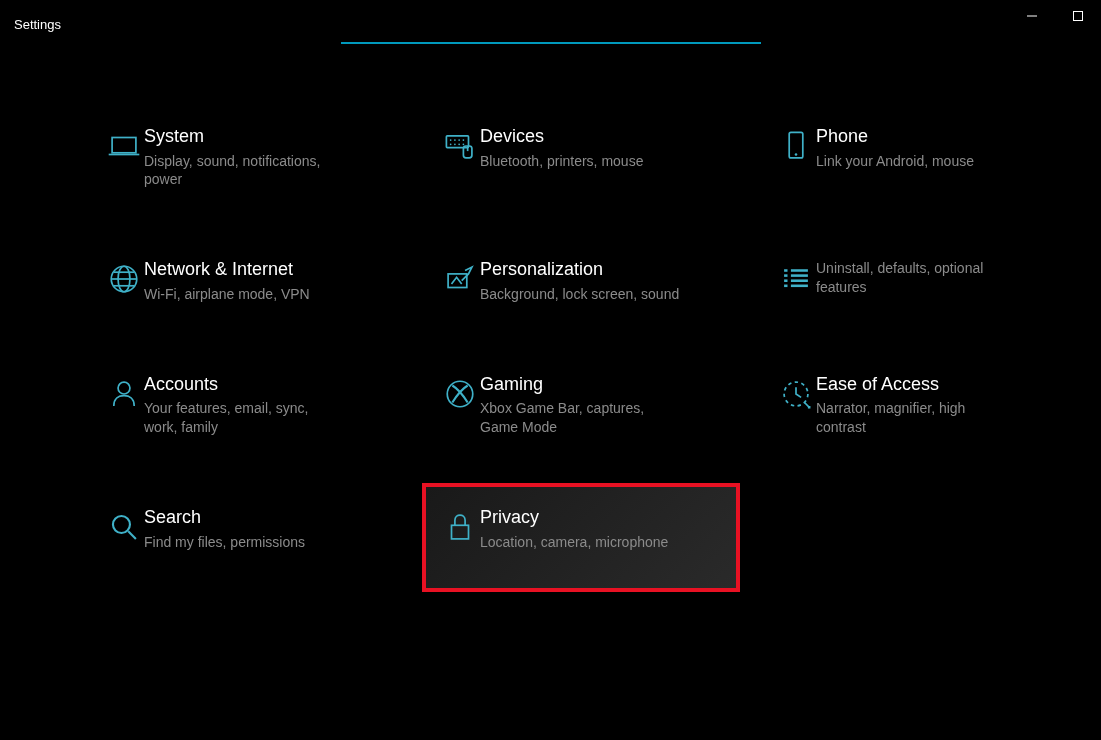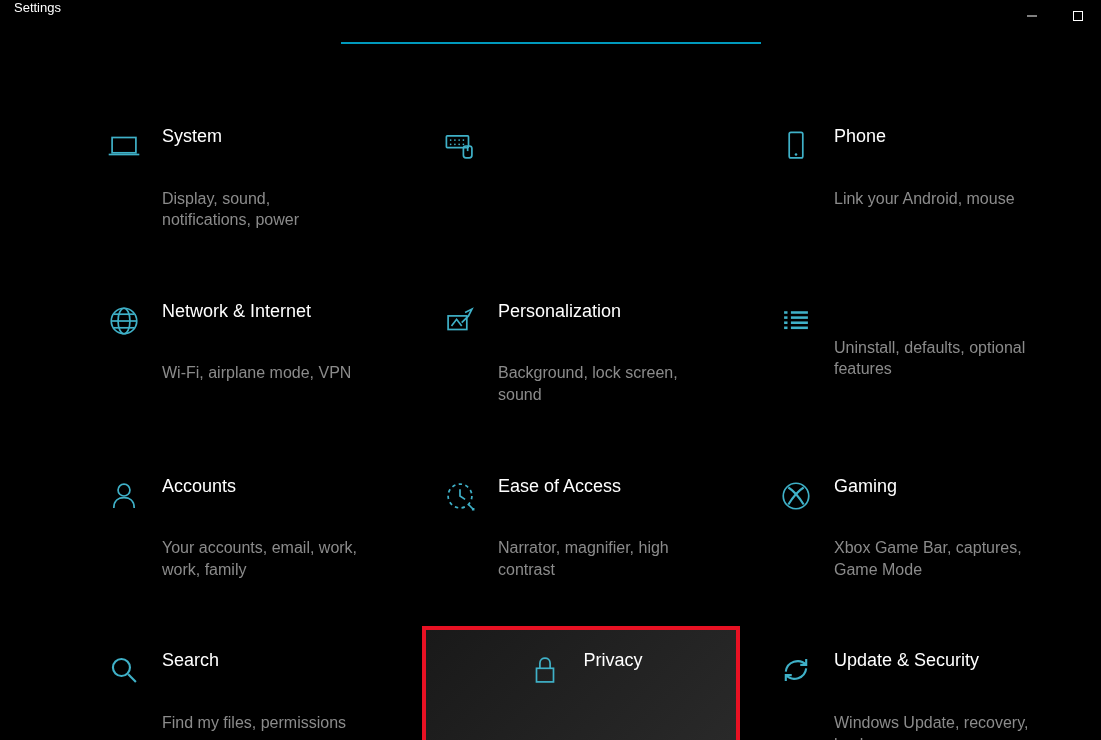--- a/index.html
+++ b/index.html
@@ -1,31 +1,31 @@
 <!DOCTYPE html>
 <html><head>
 <meta charset="utf-8">
 <style>
   * { box-sizing: border-box; margin: 0; padding: 0; }
   html, body { width: 1101px; height: 740px; background: #000; color: #fff; font-family: "Segoe UI", Arial, sans-serif; overflow: hidden; }
-  .titlebar { height: 32px; display: flex; align-items: flex-start; justify-content: space-between; padding: 0 0 0 14px; }
+  .titlebar { height: 32px; display: flex; align-items: flex-end; justify-content: space-between; padding: 0 0 0 14px; }
   .titlebar-title { font-size: 13px; color: #fff; font-weight: 400; }
   .win-controls { display: flex; height: 100%; }
   .win-btn { width: 46px; height: 32px; display: flex; align-items: center; justify-content: center; color: #fff; }
   .win-btn svg { display: block; }
   .loading-bar { height: 2px; width: 420px; background: #0099bc; margin: 10px auto 0 auto; }
   .grid-wrap { padding: 76px 100px 0 100px; }
   .grid { display: grid; grid-template-columns: repeat(3, 300px); column-gap: 36px; row-gap: 58px; }
-  .tile { display: flex; align-items: flex-start; gap: 18px; padding: 6px 8px 6px 4px; cursor: pointer; position: relative; }
-  .tile.highlight { background: linear-gradient(135deg, #191919 0%, #2a2a2a 100%); outline: 4px solid #e81123; outline-offset: 0; padding: 20px 8px 36px 14px; margin-top: -14px; margin-left: -10px; justify-content: center; }
+  .tile { display: flex; align-items: flex-start; padding: 6px 8px 6px 4px; cursor: pointer; position: relative; }
+  .tile.highlight { background: linear-gradient(135deg, #191919 0%, #2a2a2a 100%); outline: 4px solid #e81123; outline-offset: 0; padding: 20px 8px 36px 14px; margin-top: -14px; margin-left: -10px; }
   .tile .ico { width: 40px; height: 40px; flex: 0 0 40px; color: #3fb1c8; display: flex; align-items: center; justify-content: center; }
   .tile .ico svg { width: 34px; height: 34px; }
   .tile-text { display: flex; flex-direction: column; gap: 4px; padding-top: 0; }
   .tile-title { font-size: 18px; font-weight: 400; color: #fff; line-height: 1.2; }
-  .tile-desc { font-size: 16px; color: #8b8b8b; line-height: 1.35; max-width: 200px; margin-top: 36px; }
+  .tile-desc { font-size: 14px; color: #8b8b8b; line-height: 1.35; max-width: 200px; }
 </style>
 </head>
 <body>
 
 <svg width="0" height="0" style="position:absolute">
   <defs>
     <g id="laptop-icon">
         <rect x="6" y="10" width="28" height="18" fill="none" stroke="currentColor" stroke-width="2"></rect>
         <line x1="2" y1="30" x2="38" y2="30" stroke="currentColor" stroke-width="2"></line>
       </g>
@@ -136,20 +136,24 @@
           <div class="tile-title">System</div>
           <div class="tile-desc">Display, sound, notifications, power</div>
         </div>
       </div>
       <div class="tile">
         <div class="ico">
           <svg viewBox="0 0 40 40">
             <use href="#keyboard-icon"></use>
           </svg>
         </div>
+        <div class="tile-text">
+          <div class="tile-title">Devices</div>
+          <div class="tile-desc">Bluetooth, printers, mouse</div>
+        </div>
       </div>
       <div class="tile">
         <div class="ico">
           <svg viewBox="0 0 40 40">
             <use href="#phone-icon"></use>
           </svg>
         </div>
         <div class="tile-text">
           <div class="tile-title">Phone</div>
           <div class="tile-desc">Link your Android, mouse</div>
@@ -188,71 +192,61 @@
         </div>
       </div>
       <div class="tile">
         <div class="ico">
           <svg viewBox="0 0 40 40">
             <use href="#person-icon"></use>
           </svg>
         </div>
         <div class="tile-text">
           <div class="tile-title">Accounts</div>
-          <div class="tile-desc">Your accounts, email, work, work, family</div>
+          <div class="tile-desc">Your features, email, sync, work, family</div>
+        </div>
+      </div>
+      <div class="tile">
+        <div class="ico">
+          <svg viewBox="0 0 40 40">
+            <use href="#xbox-icon"></use>
+          </svg>
+        </div>
+        <div class="tile-text">
+          <div class="tile-title">Gaming</div>
+          <div class="tile-desc">Xbox Game Bar, captures, Game Mode</div>
         </div>
       </div>
       <div class="tile">
         <div class="ico">
           <svg viewBox="0 0 40 40">
             <use href="#ease-icon"></use>
           </svg>
         </div>
         <div class="tile-text">
           <div class="tile-title">Ease of Access</div>
           <div class="tile-desc">Narrator, magnifier, high contrast</div>
         </div>
       </div>
       <div class="tile">
         <div class="ico">
           <svg viewBox="0 0 40 40">
-            <use href="#xbox-icon"></use>
-          </svg>
-        </div>
-        <div class="tile-text">
-          <div class="tile-title">Gaming</div>
-          <div class="tile-desc">Xbox Game Bar, captures, Game Mode</div>
-        </div>
-      </div>
-      <div class="tile">
-        <div class="ico">
-          <svg viewBox="0 0 40 40">
             <use href="#search-icon"></use>
           </svg>
         </div>
         <div class="tile-text">
           <div class="tile-title">Search</div>
           <div class="tile-desc">Find my files, permissions</div>
         </div>
       </div>
       <div class="tile highlight">
         <div class="ico">
           <svg viewBox="0 0 40 40">
             <use href="#lock-icon"></use>
           </svg>
         </div>
         <div class="tile-text">
           <div class="tile-title">Privacy</div>
-        </div>
-      </div>
-      <div class="tile">
-        <div class="ico">
-          <svg viewBox="0 0 40 40">
-            <use href="#update-icon"></use>
-          </svg>
-        </div>
-        <div class="tile-text">
-          <div class="tile-title">Update &amp; Security</div>
-          <div class="tile-desc">Windows Update, recovery, backup</div>
+          <div class="tile-desc">Location, camera, microphone</div>
         </div>
       </div>
     </div>
 </div>
 
 </body></html>

